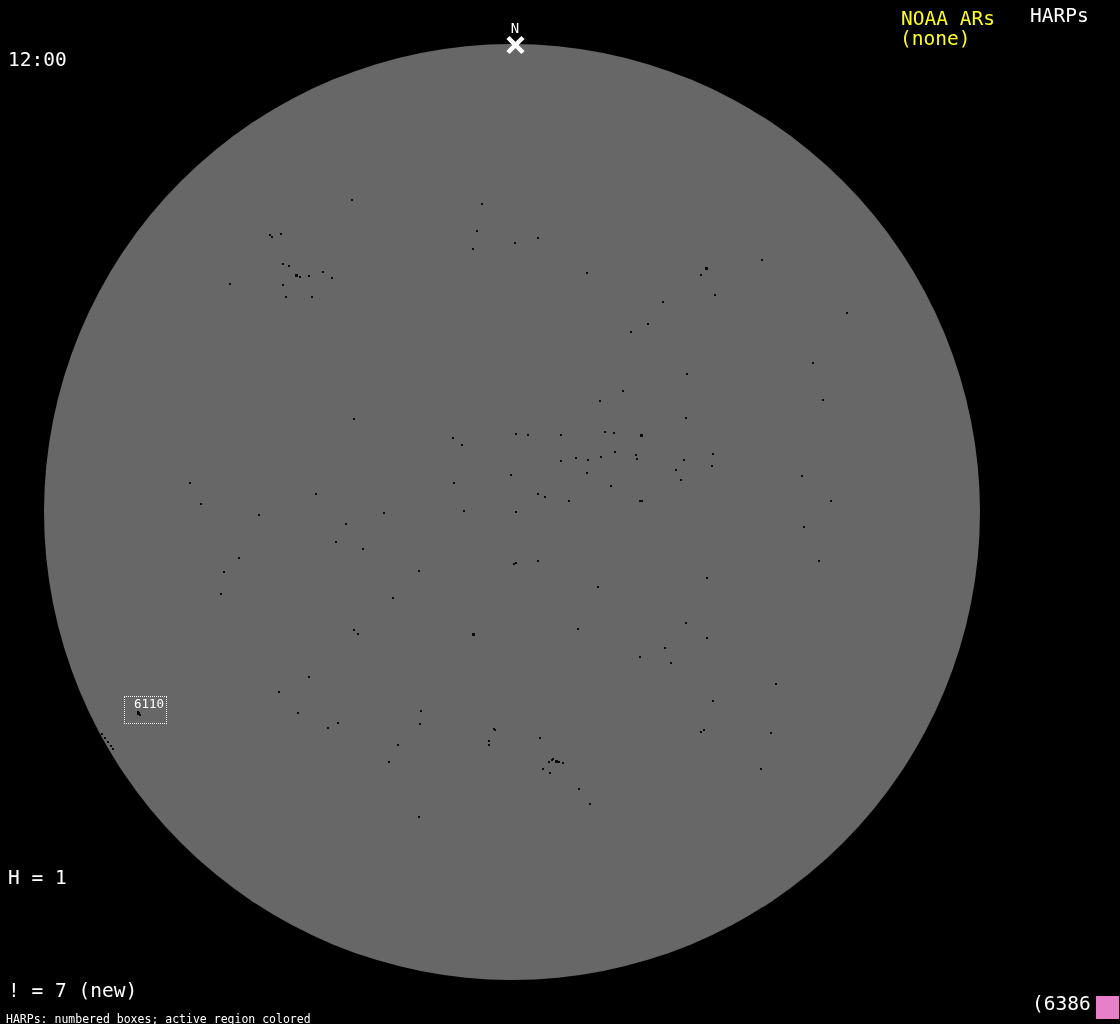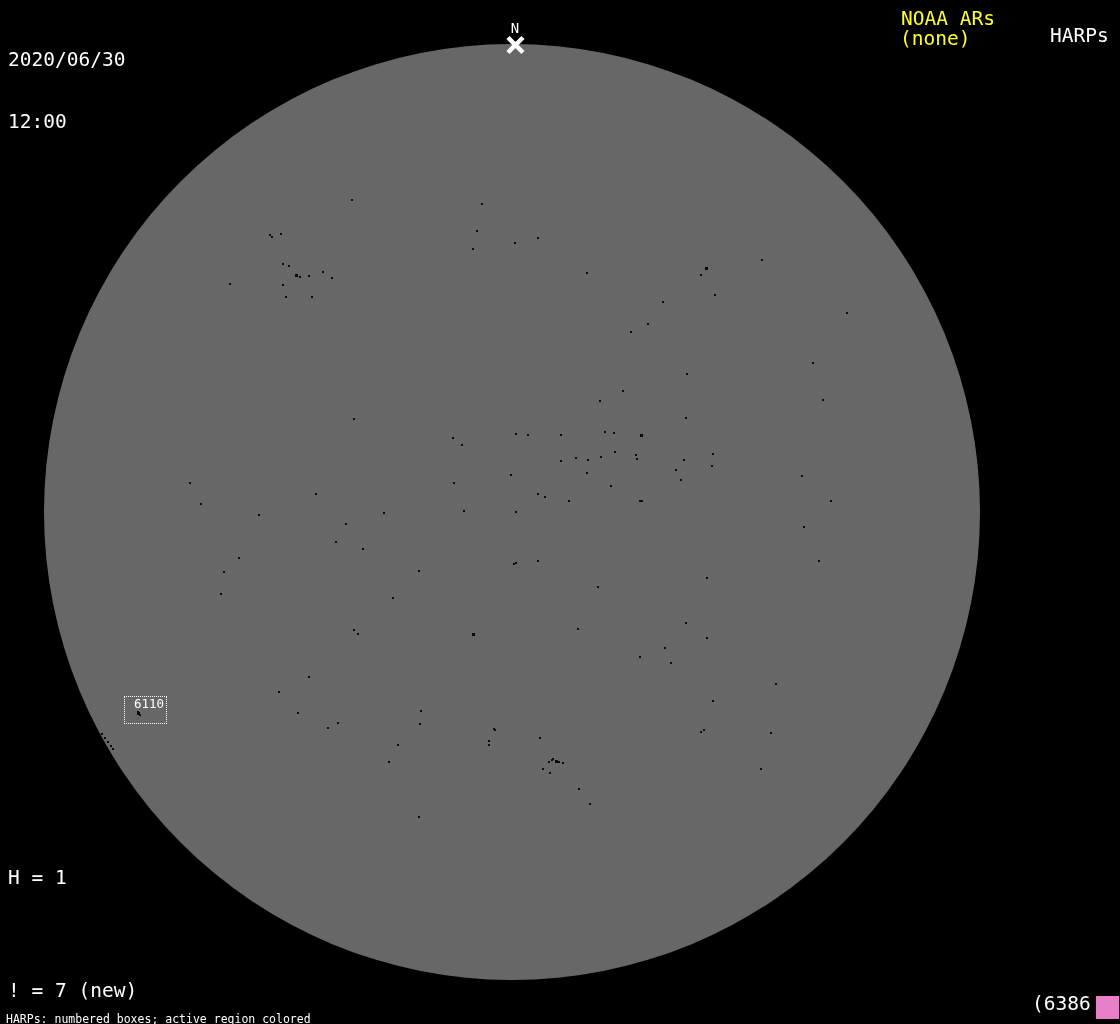--- a/index.html
+++ b/index.html
@@ -11,21 +11,21 @@
     -webkit-font-smoothing:none;
   }
   .abs{position:absolute;}
   
   .disk{position:absolute;border-radius:50%;}
   .speck{position:absolute;width:2px;height:2px;background:var(--speck,#0b0b0b);}
   .speck.lg{width:3px;height:3px;}
   
   .hdr-left{left:8px;top:9px;font-size:19.5px;line-height:20.5px;white-space:pre;}
   .noaa-label{left:901px;top:9px;font-size:19.5px;line-height:19.5px;color:var(--accent,#ffff2a);white-space:pre;}
-  .harps-label{left:1030px;top:26px;font-size:19.5px;line-height:19.5px;color:var(--text,#fff);white-space:pre;margin-left:20px;}
+  .harps-label{left:1030px;top:6px;font-size:19.5px;line-height:19.5px;color:var(--text,#fff);white-space:pre;}
   .noaa-value{left:900px;top:29px;font-size:19.5px;line-height:19.5px;color:var(--accent,#ffff2a);white-space:pre;}
   
   .north{width:0;height:0;}
   .north .nlab{position:absolute;left:0;top:-24px;transform:translateX(-50%);
     font-size:14px;line-height:14px;color:var(--text,#fff);}
   .north svg{position:absolute;left:-10px;top:-10px;display:block;}
   
   .harp-box{box-sizing:border-box;border:1px dotted #fff;}
   .harp-box .blab{font-size:12.5px;line-height:12px;margin-top:1px;padding-right:2px;
     text-align:right;color:var(--text,#fff);white-space:pre;}
@@ -196,21 +196,20 @@
       <line x1="3" y1="2.5" x2="18" y2="17.5" stroke="#fff" stroke-width="4.5"></line>
       <line x1="18" y1="2.5" x2="3" y2="17.5" stroke="#fff" stroke-width="4.5"></line>
     </svg>
   </div>
 
   <div class="abs harp-box" id="harp-box" style="left: 124px; top: 696px; width: 43px; height: 28px;">
     <div class="blab">6110</div>
   </div>
 
   <div class="abs hdr-left">
-    <div>2020/06/30</div>
     <div>12:00</div>
   </div>
 
   <div class="abs noaa-label">NOAA ARs</div>
   <div class="abs harps-label">HARPs</div>
   <div class="abs noaa-value">(none)</div>
 
   <div class="abs legend">
     <div>H = 1</div>
     <div class="gap"></div>

